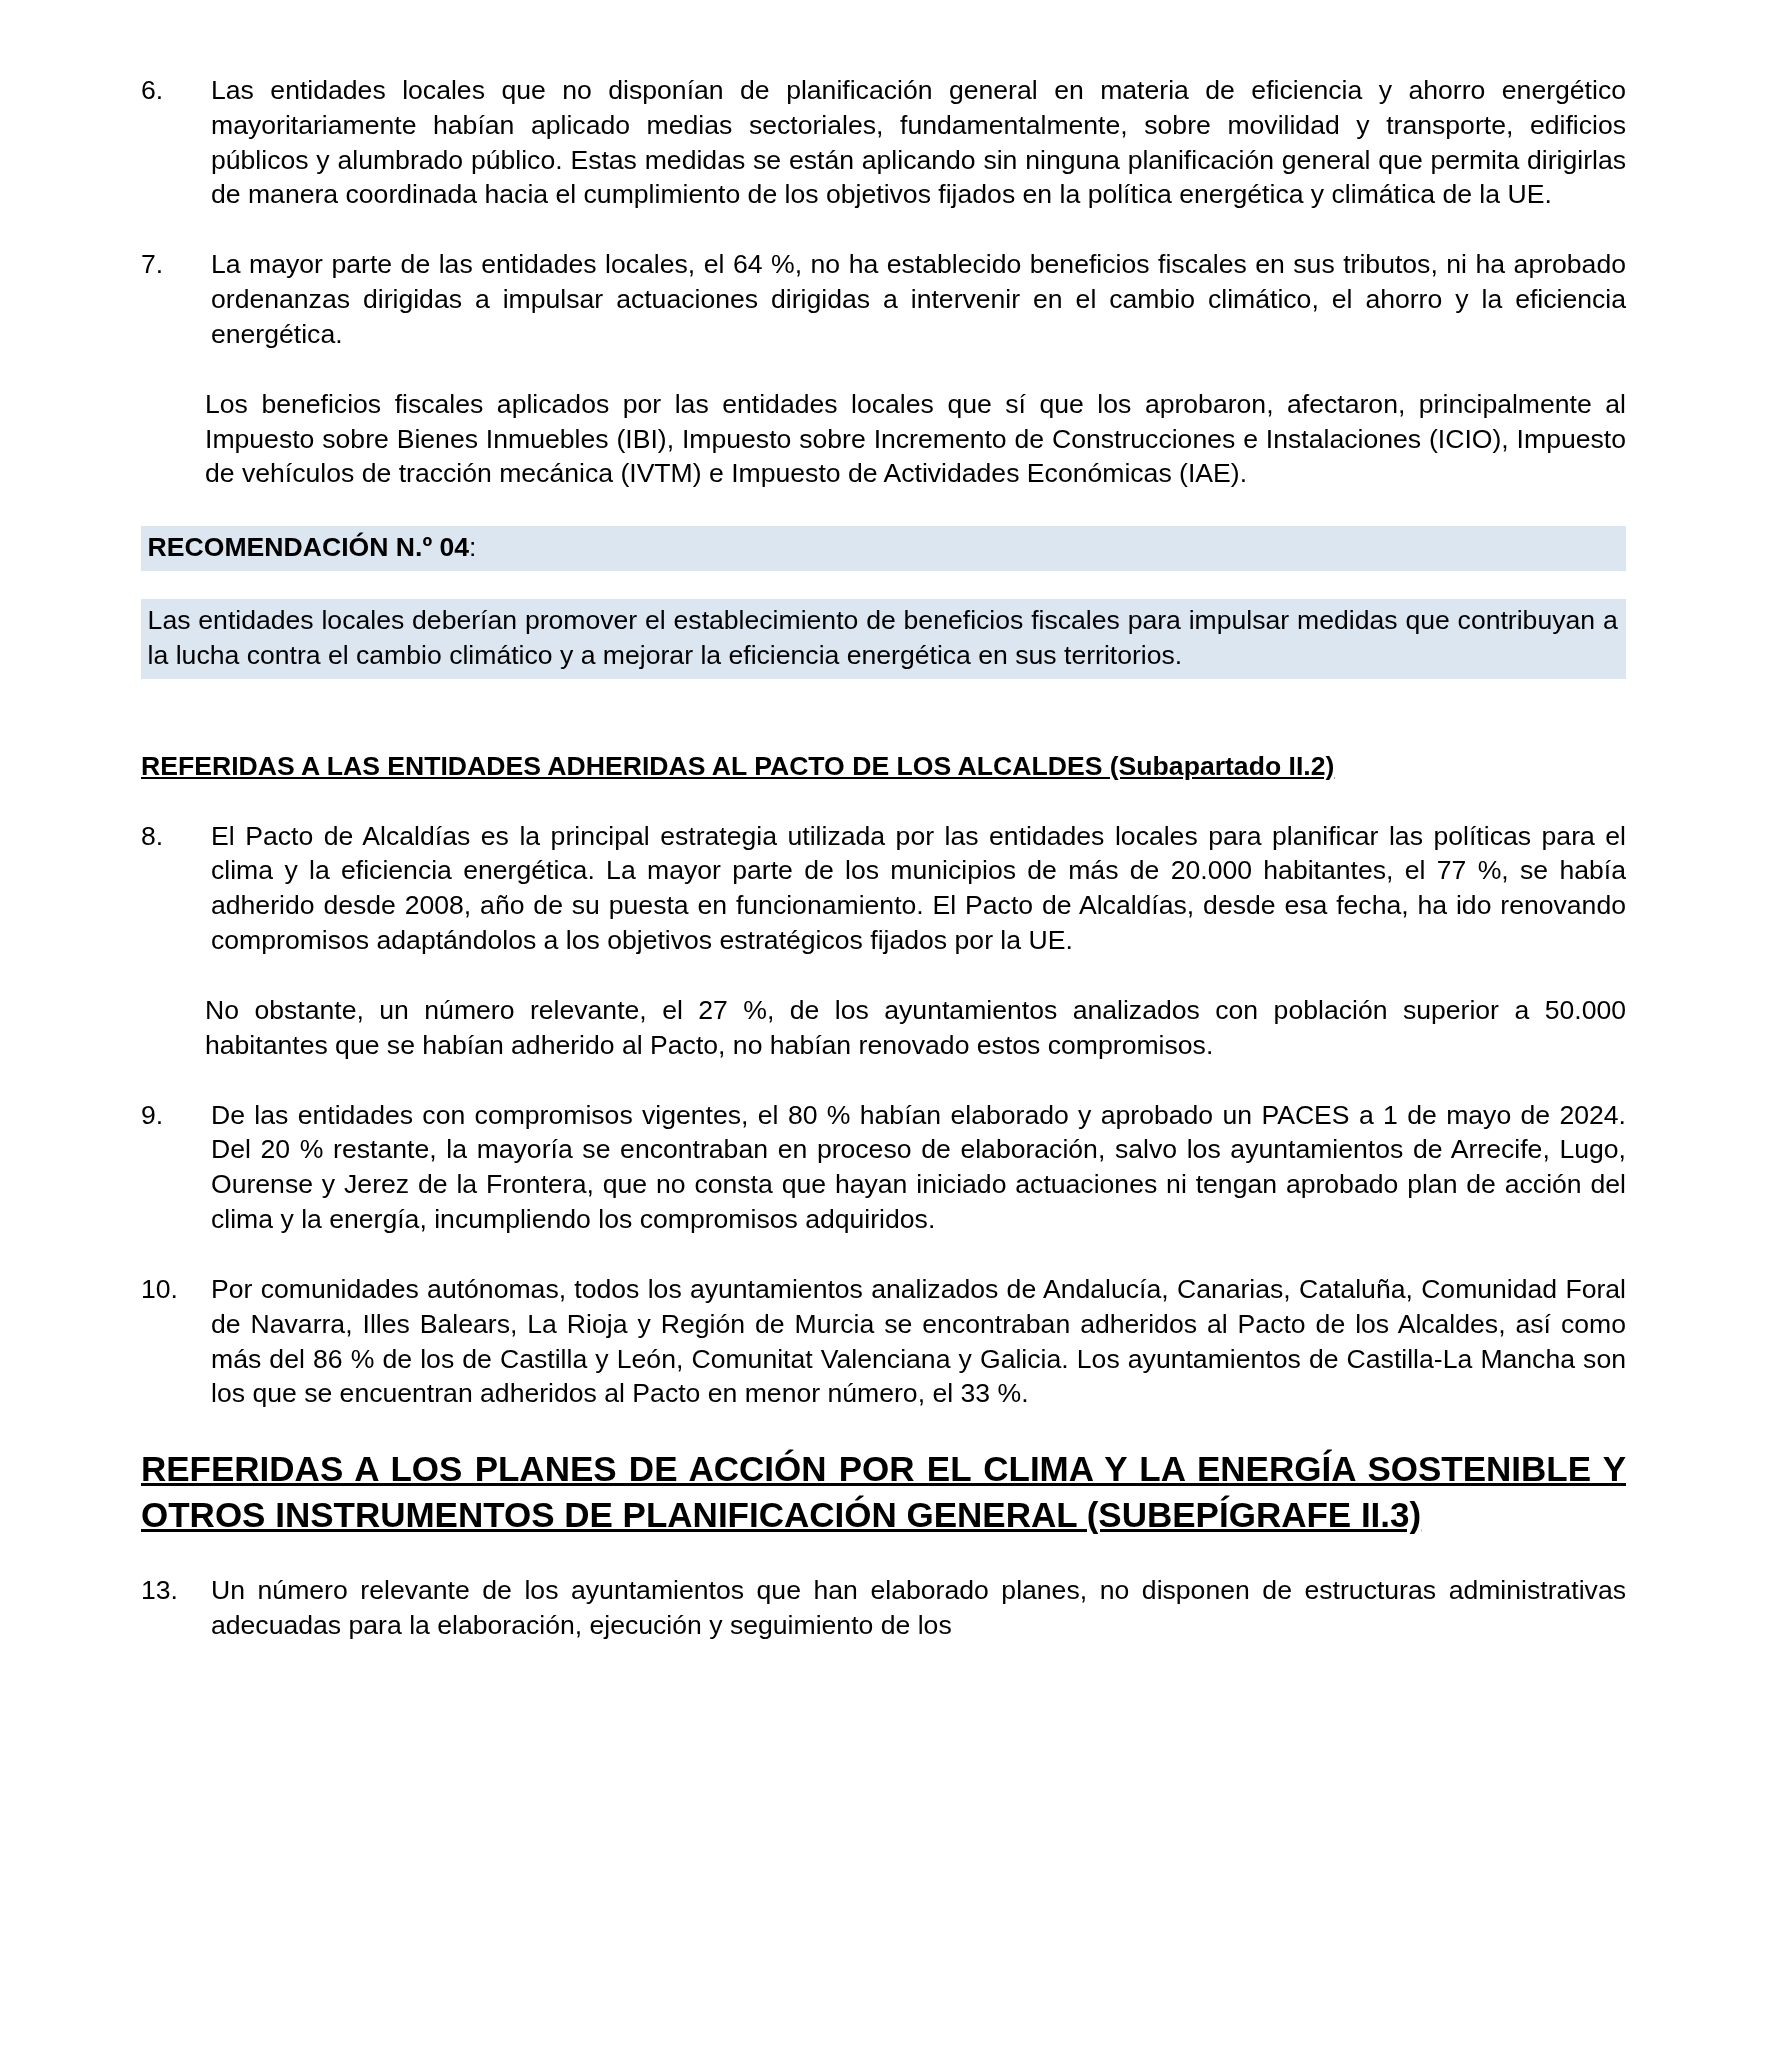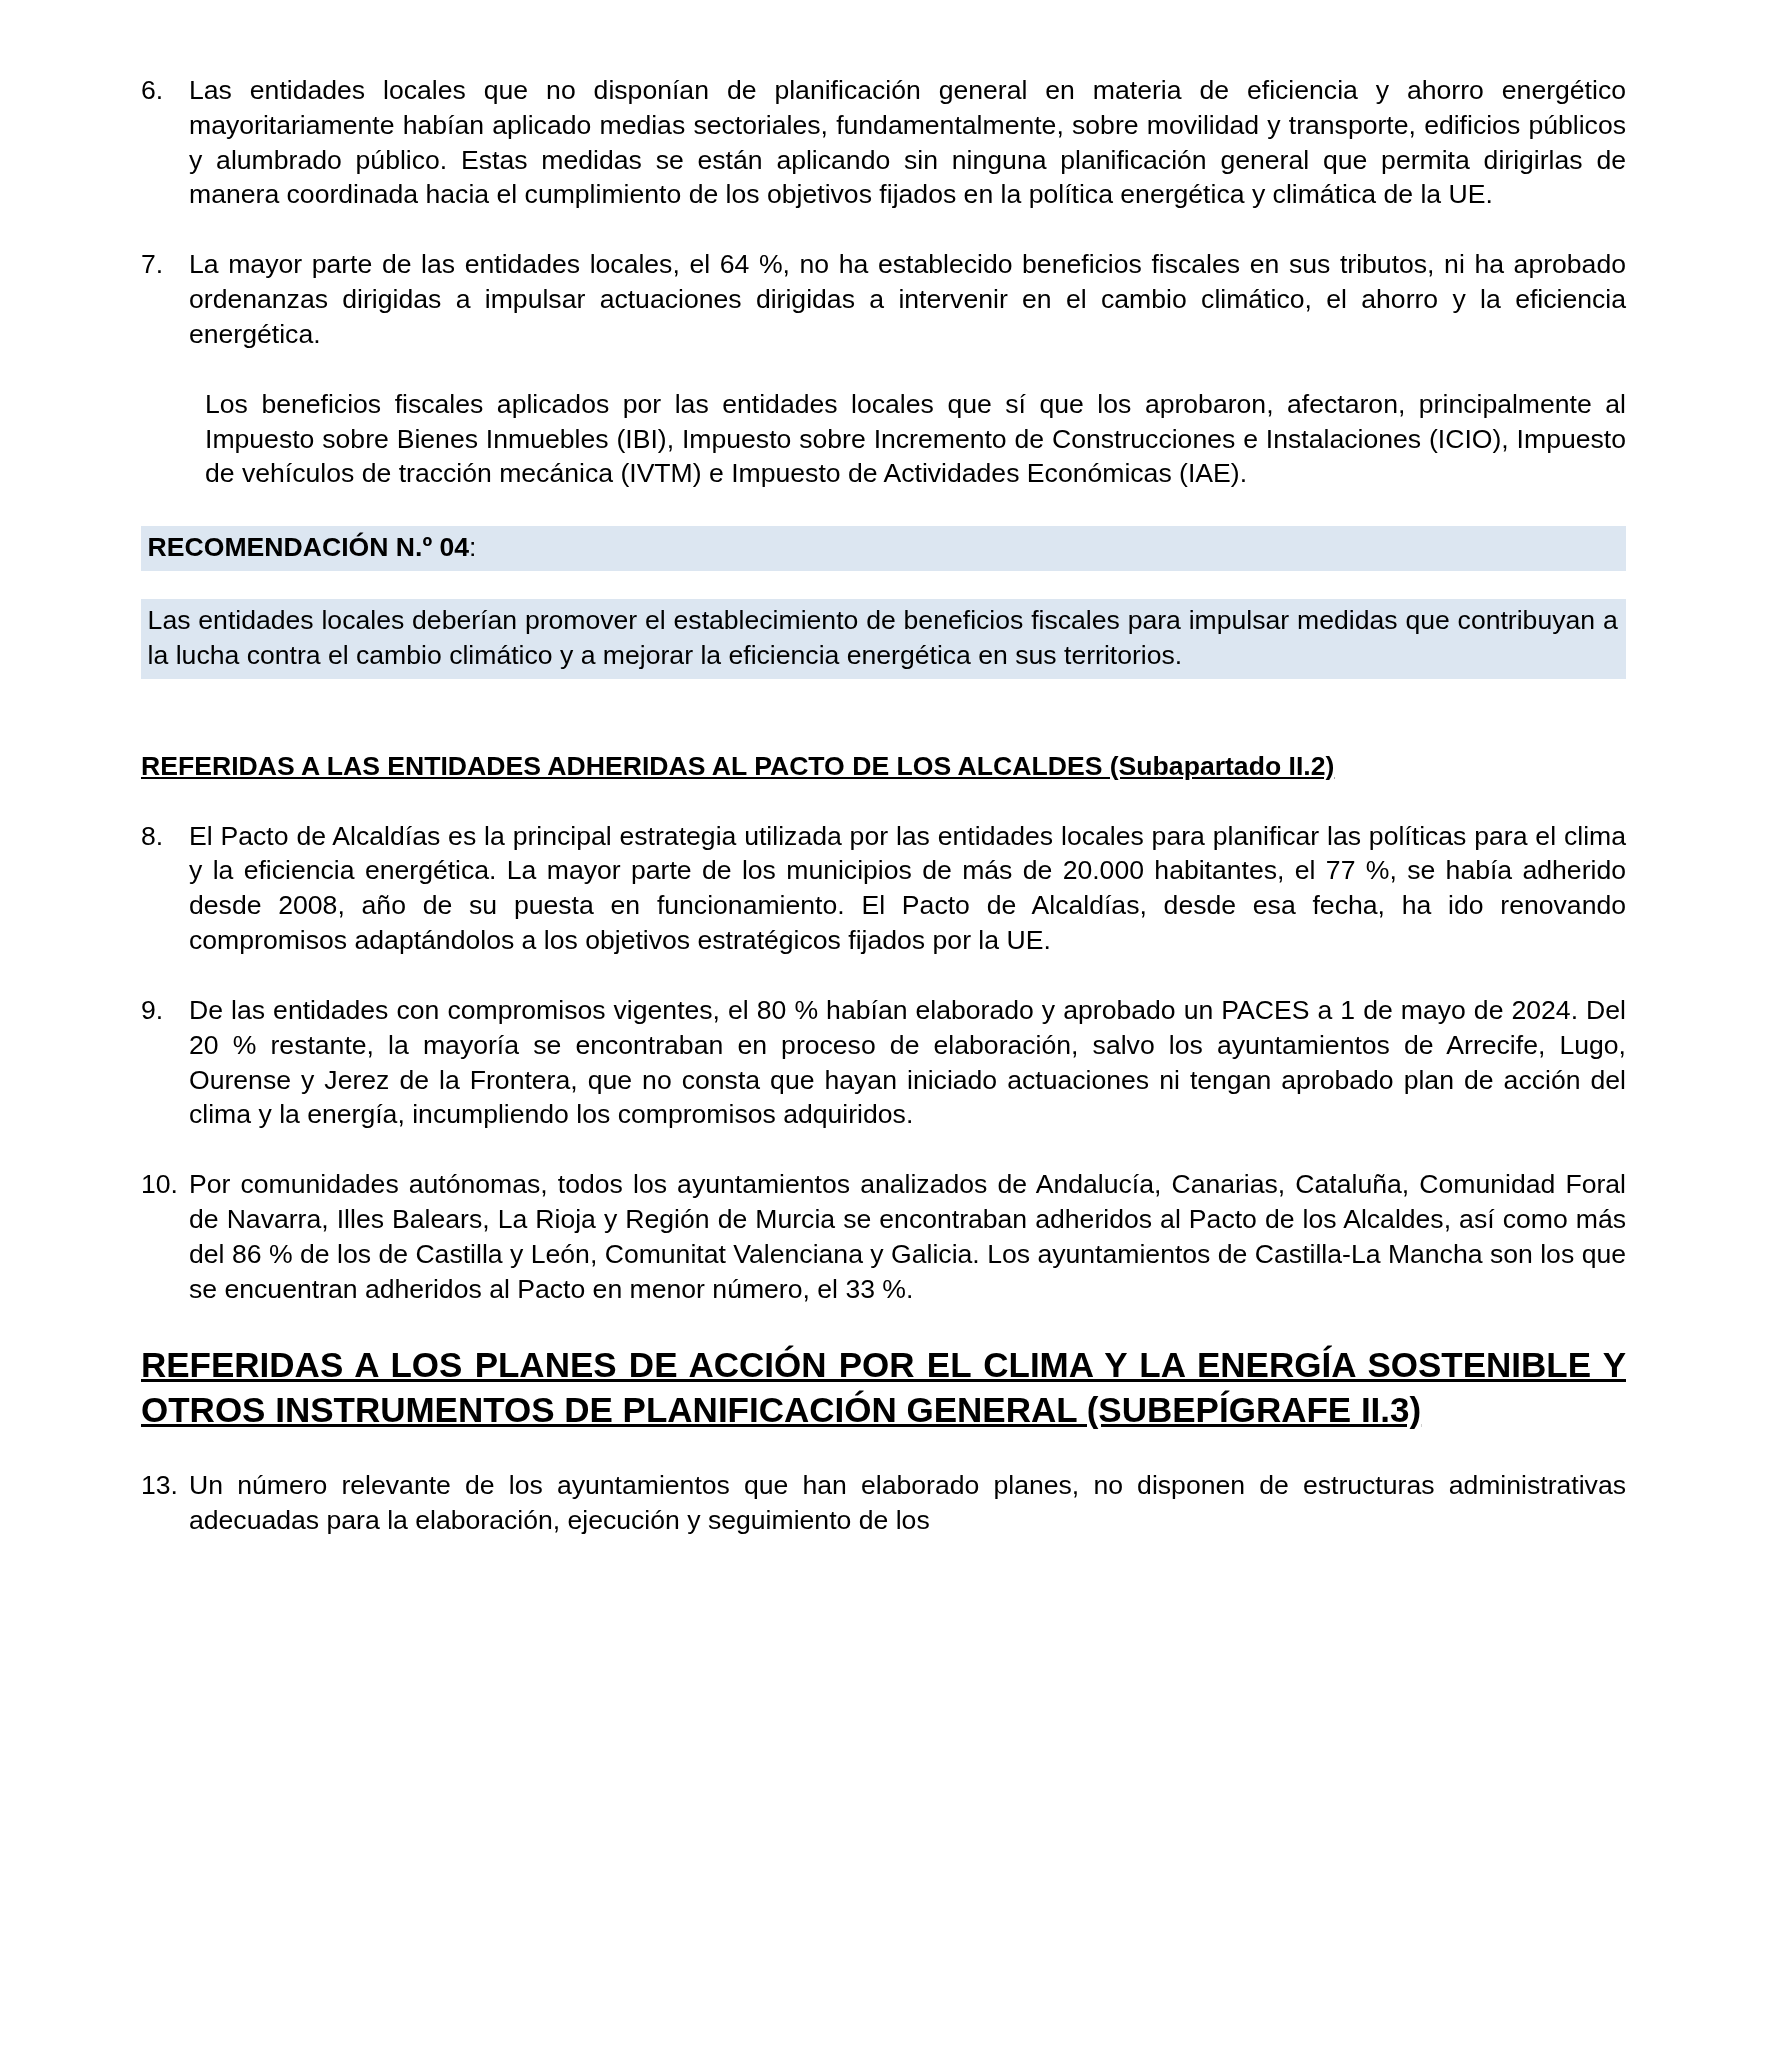--- a/index.html
+++ b/index.html
@@ -26,20 +26,21 @@
   }
   .block { margin-bottom: 35px; }
   .list-item { display: flex; }
   .list-item .num {
     flex: 0 0 48px;
     width: 48px;
   }
   .list-item .txt {
     flex: 1 1 auto;
     text-align: justify;
+    margin-left: 22px;
   }
   .continuation {
     margin-left: 64px;
     text-align: justify;
   }
   .section-heading {
     font-weight: bold;
     text-align: justify;
     text-decoration: underline;
   }
@@ -81,20 +82,21 @@
     <div class="rec-body">Las entidades locales deberían promover el establecimiento de beneficios fiscales para impulsar medidas que contribuyan a la lucha contra el cambio climático y a mejorar la eficiencia energética en sus territorios.</div>
   </section>
 
   <h2 class="section-heading block" style="font-size: 26.6px;">REFERIDAS A LAS ENTIDADES ADHERIDAS AL PACTO DE LOS ALCALDES (Subapartado II.2)</h2>
 
   <div class="list-item block">
     <span class="num">8.</span>
     <p class="txt">El Pacto de Alcaldías es la principal estrategia utilizada por las entidades locales para planificar las políticas para el clima y la eficiencia energética. La mayor parte de los municipios de más de 20.000 habitantes, el 77 %, se había adherido desde 2008, año de su puesta en funcionamiento. El Pacto de Alcaldías, desde esa fecha, ha ido renovando compromisos adaptándolos a los objetivos estratégicos fijados por la UE.</p>
   </div>
 
+  <p class="continuation block">No obstante, un número relevante, el 27 %, de los ayuntamientos analizados con población superior a 50.000 habitantes que se habían adherido al Pacto, no habían renovado estos compromisos.</p>
 
   <div class="list-item block">
     <span class="num">9.</span>
     <p class="txt">De las entidades con compromisos vigentes, el 80 % habían elaborado y aprobado un PACES a 1 de mayo de 2024. Del 20 % restante, la mayoría se encontraban en proceso de elaboración, salvo los ayuntamientos de Arrecife, Lugo, Ourense y Jerez de la Frontera, que no consta que hayan iniciado actuaciones ni tengan aprobado plan de acción del clima y la energía, incumpliendo los compromisos adquiridos.</p>
   </div>
 
   <div class="list-item block">
     <span class="num">10.</span>
     <p class="txt">Por comunidades autónomas, todos los ayuntamientos analizados de Andalucía, Canarias, Cataluña, Comunidad Foral de Navarra, Illes Balears, La Rioja y Región de Murcia se encontraban adheridos al Pacto de los Alcaldes, así como más del 86 % de los de Castilla y León, Comunitat Valenciana y Galicia. Los ayuntamientos de Castilla-La Mancha son los que se encuentran adheridos al Pacto en menor número, el 33 %.</p>
   </div>

